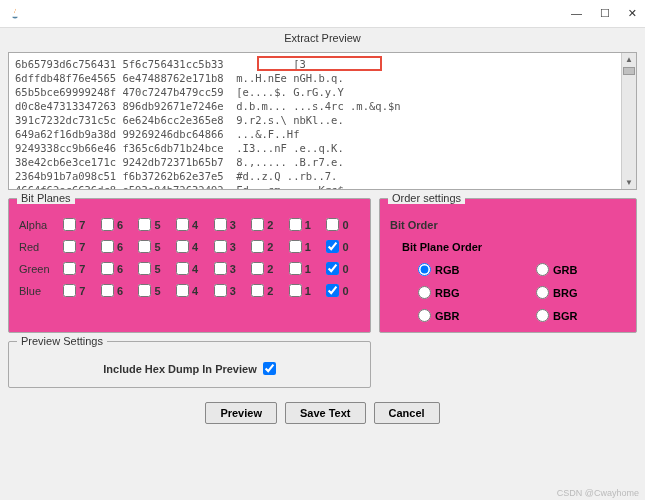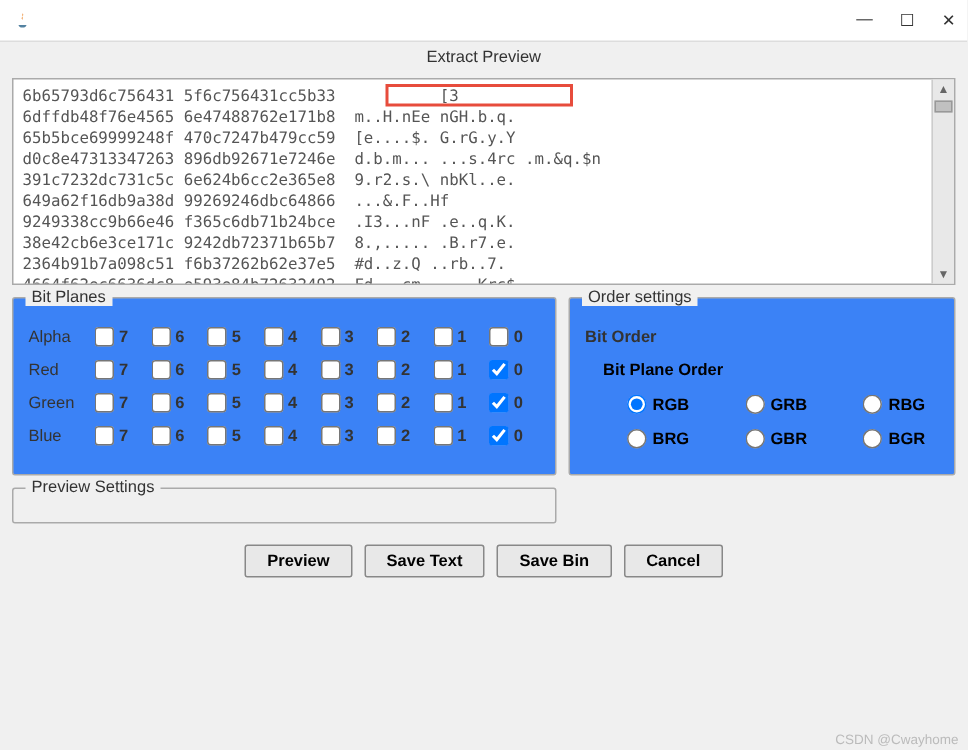--- a/index.html
+++ b/index.html
@@ -12,36 +12,36 @@
 .subtitle{text-align:center;padding:4px 0;color:#333;font-size:11px;background:#f0f0f0}
 .hexdump{margin:4px 8px;background:#fff;border:1px solid #aaa;height:138px;display:flex;position:relative}
 .hexdump-content{flex:1;padding:4px 6px;font-family:monospace;font-size:10.5px;line-height:14px;color:#555;white-space:pre;overflow:hidden}
 .hexdump-scroll{width:15px;background:#e8e8e8;border-left:1px solid #ccc;position:relative}
 .scroll-thumb{position:absolute;top:14px;left:1px;right:1px;height:8px;background:#c0c0c0;border:1px solid #999}
 .scroll-arrow{position:absolute;left:0;right:0;height:13px;text-align:center;font-size:8px;line-height:13px;color:#666}
 .scroll-arrow.up{top:0}
 .scroll-arrow.down{bottom:0}
 .highlight-box{position:absolute;border:2px solid #e74c3c;pointer-events:none}
 .panels{display:flex;gap:8px;padding:4px 8px}
-.panel{border:1px solid #aaa;border-radius:2px;padding:10px;position:relative;background:#3b82f6}
+.panel{border:1px solid #aaa;border-radius:2px;padding:10px;position:relative;background:#ec4899}
 .panel-title{position:absolute;top:-7px;left:8px;background:#f0f0f0;padding:0 4px;font-size:11px;color:#333}
 .bitplanes{width:363px}
 .bp-row{display:flex;align-items:center;margin:9px 0;gap:4px}
 .bp-label{width:42px;font-weight:normal;color:#333}
 .bp-cell{display:flex;align-items:center;gap:3px;width:35px}
 .bp-cell input{width:13px;height:13px}
 .bp-cell span{font-weight:bold;color:#333}
 .order{width:276px}
 .order-row{margin:10px 0;display:flex;align-items:center;gap:10px;font-weight:bold;color:#333}
 .order-row label{display:flex;align-items:center;gap:3px;font-weight:normal}
 .order-sub{margin-top:3px}
 .order-sub-title{font-weight:bold;margin-bottom:10px;padding-left:12px}
-.order-grid{display:grid;grid-template-columns:1fr 1fr 1fr;gap:10px 28px;padding-left:28px}
+.order-grid{display:grid;grid-template-columns:1fr 1fr;gap:10px 28px;padding-left:28px}
 .order-grid label{display:flex;align-items:center;gap:4px;font-weight:bold}
-.preview-settings{margin:4px 8px;border:1px solid #aaa;border-radius:2px;padding:10px 10px 12px;position:relative;width:363px}
+.preview-settings{margin:4px 8px;border:1px solid #aaa;border-radius:2px;padding:20px 10px 12px;position:relative;width:363px}
 .ps-row{display:flex;align-items:center;justify-content:center;gap:6px;font-weight:bold;color:#333}
 .buttons{display:flex;justify-content:center;gap:8px;padding:10px 0}
 .buttons button{padding:4px 14px;background:#e8e8e8;border:1px solid #888;border-radius:2px;font-size:11px;font-weight:bold;cursor:pointer}
 .watermark{position:absolute;bottom:2px;right:6px;font-size:9px;color:#bbb}
 input[type=radio],input[type=checkbox]{cursor:pointer}
 </style>
 </head>
 <body>
 
 <div class="titlebar">
@@ -240,22 +240,25 @@
           <label><input type="radio" name="po" style="">BRG</label>
           <label><input type="radio" name="po" style="">GBR</label>
           <label><input type="radio" name="po" style="">BGR</label>
         </div>
     </div>
   </div>
 </div>
 
 <div class="preview-settings">
   <span class="panel-title">Preview Settings</span>
+  <div class="ps-row">
+    <span>Include Hex Dump In Preview</span>
+    <input type="checkbox" id="ps-check" checked="" style="">
+  </div>
 </div>
 
 <div class="buttons">
   <button>Preview</button>
   <button>Save Text</button>
-  <button>Save Bin</button>
   <button>Cancel</button>
 </div>
 
 <div class="watermark">CSDN @Cwayhome</div>
 
 </body></html>

